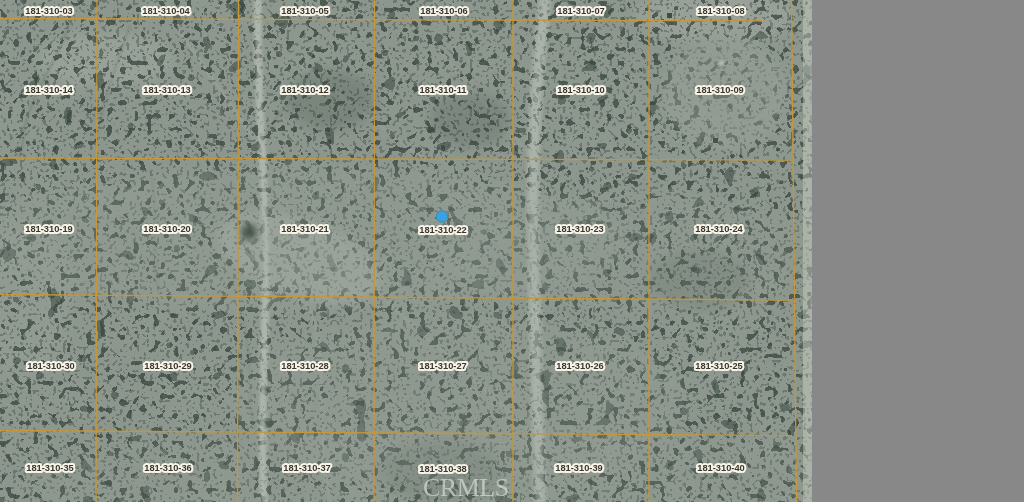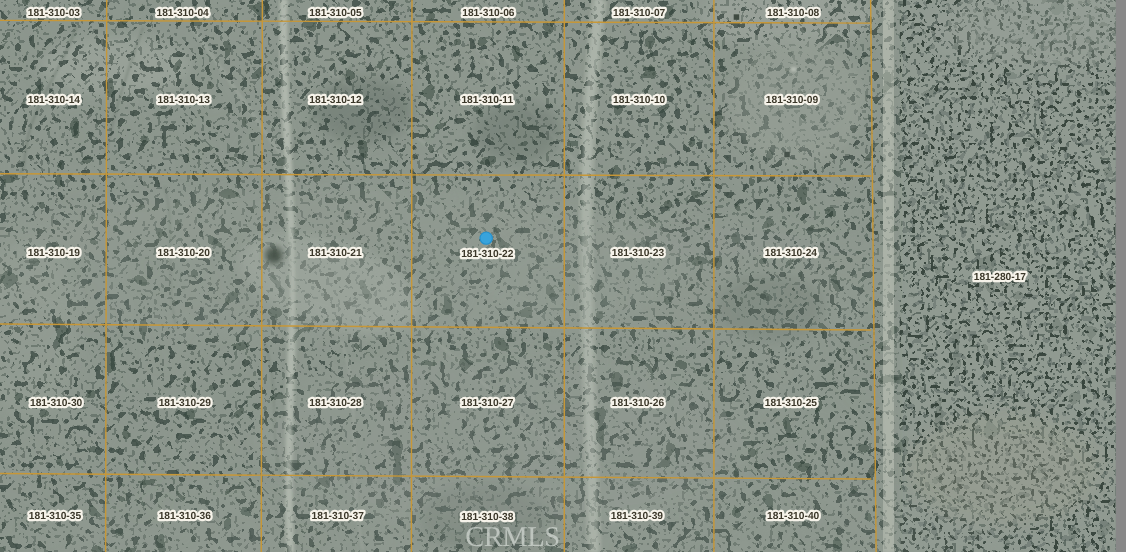--- a/index.html
+++ b/index.html
@@ -1,16 +1,16 @@
 <!DOCTYPE html>
 <html><head>
 <meta charset="utf-8">
 <style>
 html,body{margin:0;padding:0;background:#888}
-#map{position:relative;width:1014px;height:502px;overflow:hidden;background:#8b958c;font-family:"Liberation Sans",sans-serif;filter:blur(0.45px)}
+#map{position:relative;width:812px;height:502px;overflow:hidden;background:#8b958c;font-family:"Liberation Sans",sans-serif;filter:blur(0.45px)}
 #map svg{position:absolute;top:0;left:0;display:block}
 .wm{position:absolute;font-family:"Liberation Serif",serif;font-size:26px;font-weight:normal;color:rgba(213,219,213,0.7);letter-spacing:-0.5px;white-space:nowrap}
 </style>
 </head>
 <body>
 
 <div id="map">
 <svg width="1024" height="502" viewBox="0 0 1024 502">
 <defs>
 <filter id="specksmall" x="0" y="0" width="1024" height="502" filterUnits="userSpaceOnUse">

